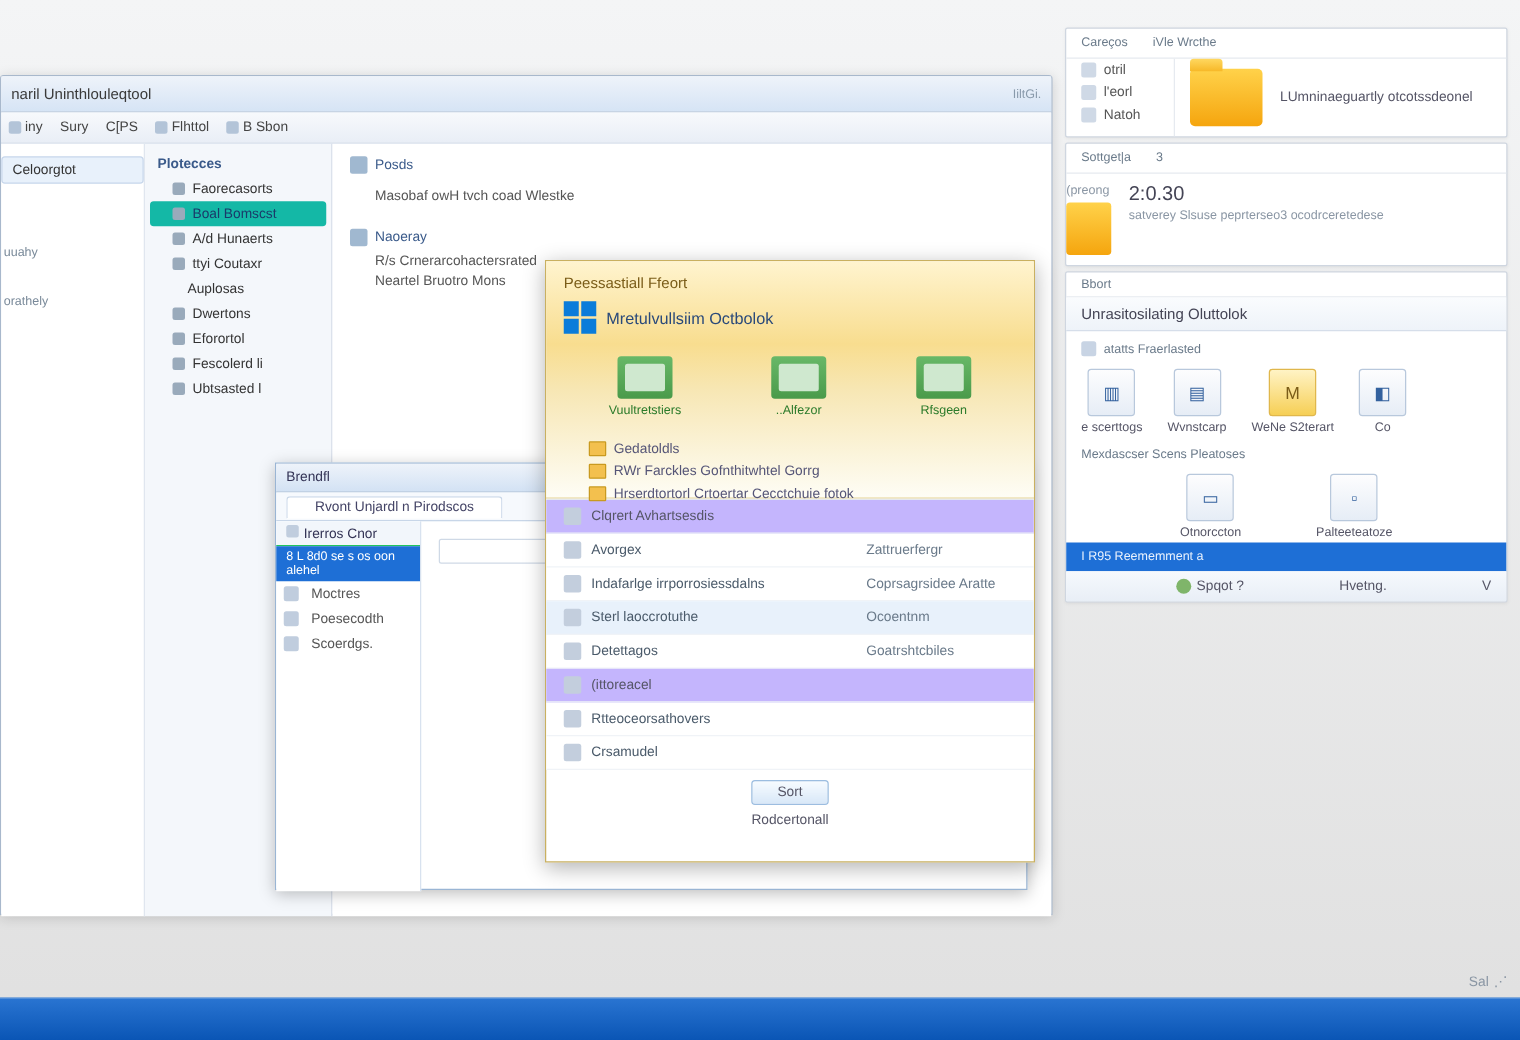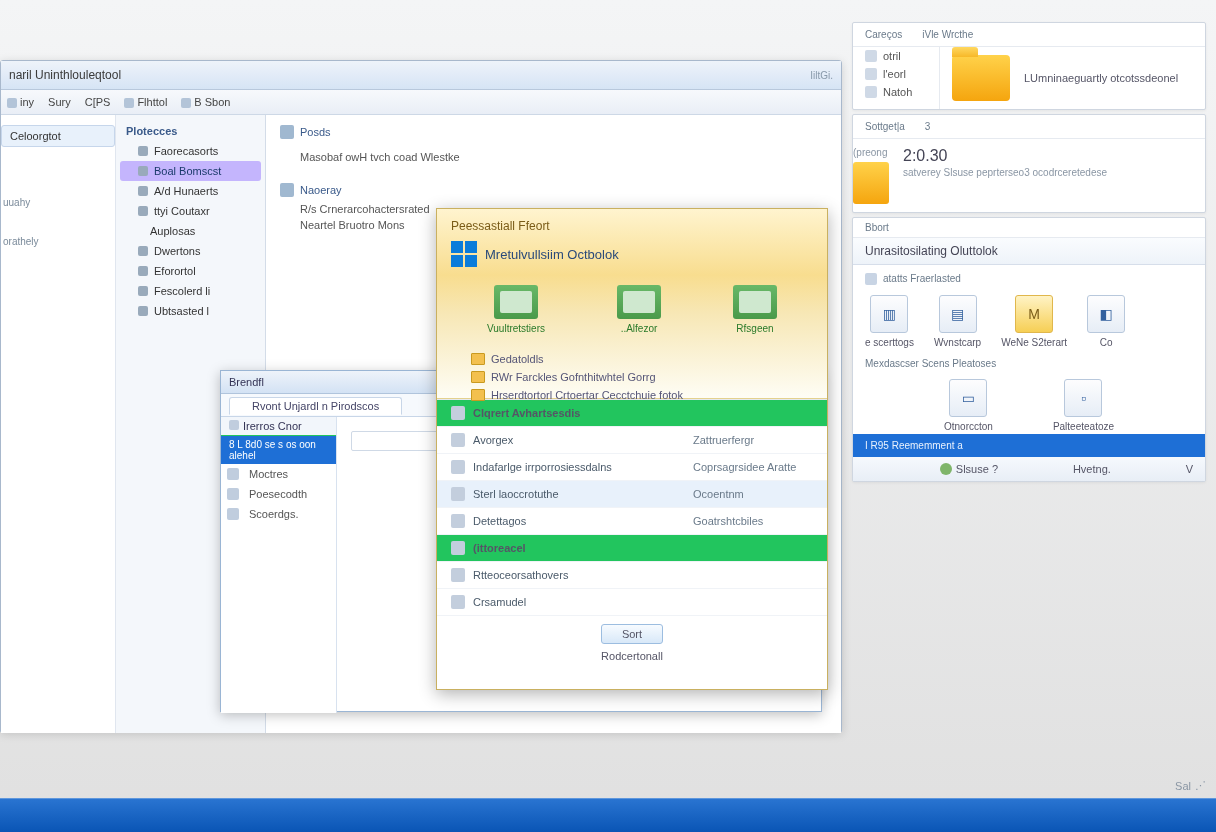--- a/index.html
+++ b/index.html
@@ -7,21 +7,21 @@
 
 
 .win-main{position:absolute;left:0;top:60px;width:840px;height:670px;background:#fff;border:1px solid #a8b8cc;border-radius:3px 3px 0 0;box-shadow:0 2px 10px rgba(0,0,0,.15)}
 .win-main .titlebar{height:28px;background:linear-gradient(#eef3fa,#d6e4f5);border-bottom:1px solid #b8c8dc;display:flex;align-items:center;padding:0 8px;font-size:12px;color:#3a3a3a}
 .win-main .toolbar{height:24px;background:linear-gradient(#f7f9fc,#e9eef6);border-bottom:1px solid #cdd8e6;display:flex;align-items:center;padding:0 6px;gap:14px;font-size:11px;color:#444}
 .win-main .toolbar span{cursor:default}
 .win-main .body{display:flex;height:calc(100% - 52px)}
 .nav{width:150px;background:#f4f7fb;border-right:1px solid #d3dce8;padding:6px 4px;box-sizing:border-box}
 .nav-header{font-size:11px;color:#3a5a8a;padding:4px 6px;font-weight:600}
 .nav-item{padding:4px 6px 4px 18px;font-size:11px;color:#333;display:flex;align-items:center;gap:6px;border-radius:3px}
-.nav-item.on{background:#c4b5fd;color:#1a3a6a}
+.nav-item.on{background:#14b8a6;color:#1a3a6a}
 .nav-item .tiny-icon{width:10px;height:10px;background:#9ab;border-radius:2px;flex:none}
 .nav-item.indent{padding-left:30px}
 .left-side{width:115px;background:#fff;border-right:1px solid #e0e6ef;padding:10px 0;box-sizing:border-box}
 .ls-pill{background:#e8f1fb;border:1px solid #c6d6eb;border-radius:3px;padding:4px 8px;font-size:11px;margin-bottom:50px}
 .ls-text{font-size:10px;color:#7a8a9a;margin:28px 2px}
 .content{flex:1;background:#fff;padding:10px 14px;position:relative}
 .ct-section{margin-bottom:10px}
 .ct-head{font-size:11px;color:#3a5a8a;display:flex;align-items:center;gap:6px;margin-bottom:4px}
 .ct-head .ic{width:14px;height:14px;background:#a0b8d0;border-radius:2px}
 .ct-line{font-size:11px;color:#555;padding:2px 0 2px 20px;white-space:nowrap;overflow:hidden;text-overflow:ellipsis}
@@ -49,21 +49,21 @@
 .popup .winlogo div{background:#0a7cda}
 .popup .tiles{display:flex;justify-content:space-around;margin-top:18px}
 .tile{text-align:center;font-size:10px;color:#2a7a2a}
 .tile .tile-ic{width:44px;height:34px;background:linear-gradient(#68b868,#4a9a4a);border-radius:3px;margin:0 auto 4px;position:relative}
 .tile .tile-ic::after{content:"";position:absolute;inset:6px;background:#cfe8cf;border-radius:2px}
 .popup .p-links{margin-top:16px}
 .p-links .lnk{font-size:11px;color:#557;padding:3px 0 3px 20px;display:flex;align-items:center;gap:6px}
 .p-links .lnk::before{content:"";width:12px;height:10px;background:#f3c04e;border:1px solid #c99a20;border-radius:1px}
 .popup .p-list{background:#fff;border-top:1px solid #e4e8ee}
 .p-list .row{display:flex;align-items:center;height:26px;padding:0 14px;font-size:11px;color:#4a5a6a;border-bottom:1px solid #f0f3f7;gap:8px}
-.p-list .row.header{background:#22c55e;color:#556;font-weight:700}
+.p-list .row.header{background:#c4b5fd;color:#556;font-weight:400}
 .p-list .row.sel{background:#e8f1fb}
 .p-list .row .ric{width:14px;height:14px;background:#c3cedd;border-radius:2px;flex:none}
 .p-list .row .rlabel{flex:1}
 .p-list .row .rval{color:#6a7a8a;width:120px;text-align:left}
 .popup .p-foot{text-align:center;padding:8px 0;font-size:11px;color:#556}
 .popup .p-foot .btn{display:inline-block;background:linear-gradient(#f7fbff,#d8e8f8);border:1px solid #9cbde0;border-radius:3px;padding:3px 20px;margin-bottom:6px;cursor:default}
 
 
 .rcol{position:absolute;left:852px;top:22px;width:354px}
 .panel{background:#fff;border:1px solid #cfd6e0;border-radius:2px;margin-bottom:4px;box-shadow:0 1px 3px rgba(0,0,0,.06)}
@@ -72,21 +72,21 @@
 .panel .prow .pic{width:12px;height:12px;background:#cfd9e6;border-radius:2px}
 .panel1 .pbody{display:flex;padding:8px 12px;gap:14px;align-items:center}
 .bigfold{width:58px;height:46px;background:linear-gradient(#ffd24a,#f5a50e);border-radius:4px;position:relative;flex:none}
 .bigfold::before{content:"";position:absolute;left:0;top:-8px;width:26px;height:10px;background:linear-gradient(#ffd860,#f7b828);border-radius:3px 3px 0 0}
 .panel2 .pbody{display:flex;padding:8px 0;gap:14px;align-items:flex-start}
 .smfold{width:36px;height:42px;background:linear-gradient(#ffd24a,#f5a50e);border-radius:3px;flex:none}
 .panel2 .num{font-size:16px;color:#445;margin-bottom:2px}
 .panel2 .lorem{font-size:10px;color:#8a96a4}
 
 .panel3 .phead3{background:linear-gradient(#fafcfe,#eef3f9);border-bottom:1px solid #d6deea;padding:6px 12px;font-size:12px;color:#445;display:flex;align-items:center;gap:8px}
-.panel3 .sec-label{font-size:10px;color:#6a7a8a;padding:8px 12px 2px;display:flex;align-items:flex-start;gap:6px}
+.panel3 .sec-label{font-size:10px;color:#6a7a8a;padding:8px 12px 2px;display:flex;align-items:center;gap:6px}
 .panel3 .sec-label .sic{width:12px;height:12px;background:#c8d4e4;border-radius:2px}
 .panel3 .icon-row{display:flex;gap:20px;padding:8px 12px 2px}
 .panel3 .icon-row .it{text-align:center;font-size:10px;color:#556}
 .panel3 .icon-row .isq{width:36px;height:36px;border:1px solid #b8c8dc;border-radius:3px;margin:0 auto 4px;background:linear-gradient(#fdfdfe,#e6edf6);display:flex;align-items:center;justify-content:center;font-size:14px;color:#33619e}
 .panel3 .blue-strip{background:#1e6fd6;color:#e8f1fd;font-size:10px;padding:6px 12px;display:flex;align-items:center;gap:6px}
 .panel3 .foot{background:linear-gradient(#f6f9fd,#e8eef6);padding:6px 12px;font-size:11px;color:#556;display:flex;align-items:center;justify-content:space-between}
 .panel3 .foot .fbtn{display:flex;align-items:center;gap:4px}
 .panel3 .foot .fic{width:12px;height:12px;background:#7fb56a;border-radius:50%}
 
 .taskbar{position:absolute;left:0;bottom:0;width:1216px;height:34px;background:linear-gradient(#2a75d2,#0a55b5);box-shadow:inset 0 1px 0 rgba(255,255,255,.25)}
@@ -350,21 +350,21 @@
         <div class="it"><div class="isq">▭</div><span>Otnorccton</span></div>
         <div class="it"><div class="isq">▫</div><span>Palteeteatoze</span></div>
       </div>
       <div class="blue-strip">
           <span>I R95 Reememment a</span>
         </div>
       <div class="foot">
         <span></span>
         <span class="fbtn">
             <span class="fic"></span>
-            <span>Slsuse ?</span>
+            <span>Spqot ?</span>
           </span>
         <span class="fbtn">
             <span>Hvetng.</span>
           </span>
         <span class="fbtn">
             <span>V</span>
           </span>
       </div>
     </div>
   </div>

